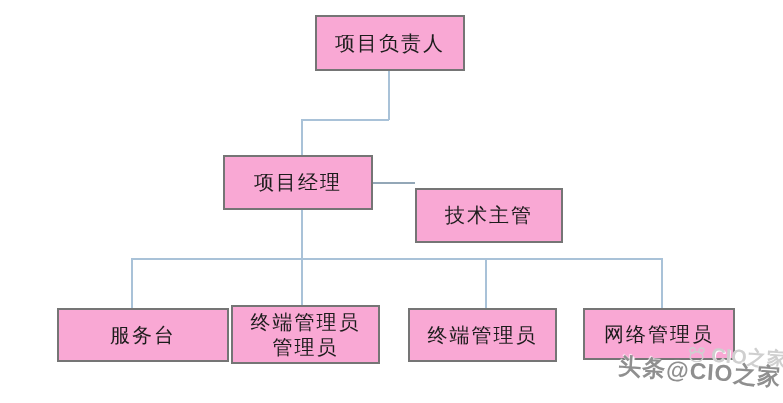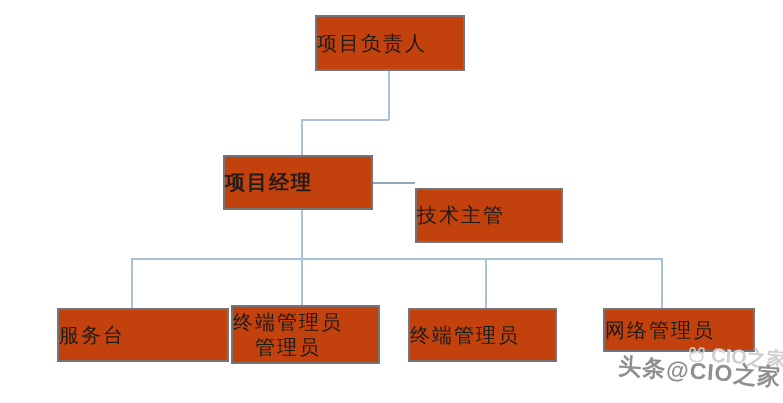--- a/index.html
+++ b/index.html
@@ -7,42 +7,43 @@
     position: relative;
     width: 783px;
     height: 403px;
     background: #ffffff;
     overflow: hidden;
     font-family: "Liberation Serif", "DejaVu Serif", serif;
   }
   .node {
     position: absolute;
     border: 2px solid #757575;
-    background: #c2410c;
+    background: #f9a8d4;
     display: flex;
     align-items: center;
+    justify-content: center;
     box-sizing: border-box;
     z-index: 2;
   }
   .node .label {
     font-size: 20px;
     color: #1c1c1c;
     letter-spacing: 2px;
     text-align: center;
     white-space: pre-line;
     line-height: 25px;
   }
   
   #n-leader { left: 315px; top: 15px;  width: 150px; height: 56px; }
-  #n-pm     { left: 223px; top: 155px; width: 150px; height: 55px; font-weight: bold; }
+  #n-pm     { left: 223px; top: 155px; width: 150px; height: 55px; }
   #n-tech   { left: 415px; top: 155px; width: 148px; height: 55px; margin-top: 33px; }
   #n-sd     { left: 57px;  top: 308px; width: 172px; height: 54px; }
   #n-dba    { left: 231px; top: 305px; width: 149px; height: 59px; }
   #n-term   { left: 408px; top: 308px; width: 149px; height: 54px; font-family: Liberation Serif, serif; }
-  #n-net    { left: 583px; top: 308px; width: 152px; height: 44px; margin-left: 20px; }
+  #n-net    { left: 583px; top: 308px; width: 152px; height: 52px; }
 
   .connector { position: absolute; background: #a9c2d8; z-index: 1; }
   .connector.h { height: 1.5px; }
   .connector.v { width: 1.5px; }
   .connector.secondary { background: #93a7b7; }
 
   #c-leader-down   { left: 388px; top: 71px;  height: 49px; }
   #c-leader-across { left: 301px; top: 119px; width: 88px; }
   #c-leader-to-pm  { left: 301px; top: 119px; height: 37px; }
   #c-pm-tech       { left: 373px; top: 182px; width: 42px; height: 2px; }

